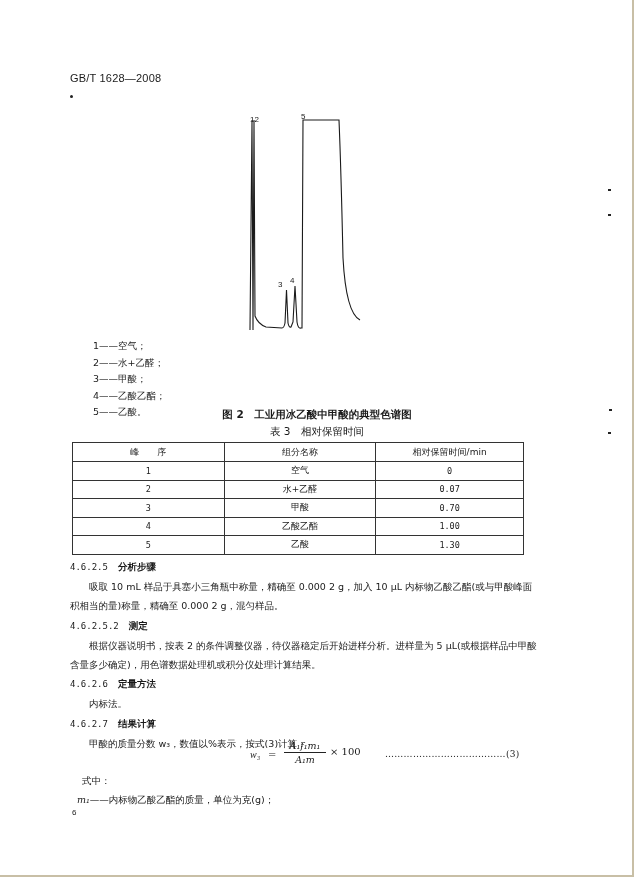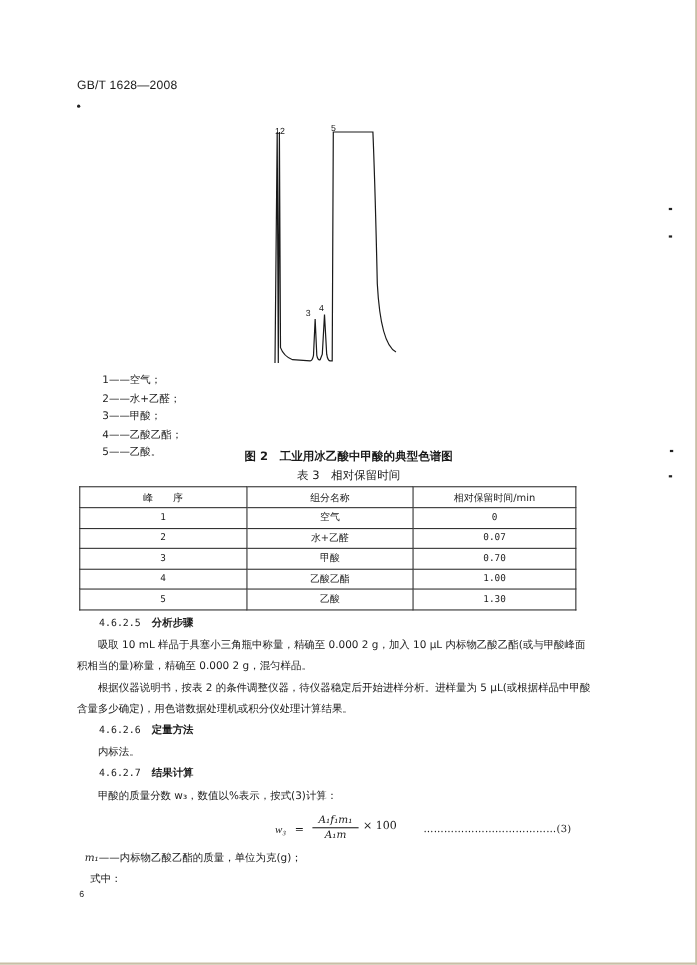--- a/index.html
+++ b/index.html
@@ -69,21 +69,21 @@
     .col1 { width: 152px; }
     .col2 { width: 152px; }
     .col3 { width: 148px; }
     .num { font-family: "DejaVu Sans Mono", monospace; font-size: 8.5px; }
     .body-text {
       position: absolute; left: 70px; top: 557px; width: 470px;
       font-family: "DejaVu Sans", sans-serif;
       font-size: 9.5px; line-height: 19.2px;
     }
     .sec { font-weight: normal; white-space: nowrap; }
-    .sec .secnum { font-family: "DejaVu Sans Mono", monospace; font-size: 9px; margin-left: 20px; }
+    .sec .secnum { font-family: "DejaVu Sans Mono", monospace; font-size: 9px; }
     .sec .sectitle { font-weight: bold; margin-left: 10px; }
     .para { text-indent: 19px; }
     .indent { padding-left: 19px; }
     .formula-row {
       position: absolute; left: 240px; top: 740px; width: 300px; height: 30px;
       font-family: "DejaVu Serif", serif; font-size: 10px;
     }
     .formula-lhs { position: absolute; left: 10px; top: 9px; font-style: italic; font-family: Liberation Serif, serif; }
     .formula-eq { position: absolute; left: 28px; top: 9px; }
     .frac { position: absolute; left: 44px; top: 0; width: 42px; text-align: center; font-style: italic; font-size: 9.5px; }
@@ -168,20 +168,23 @@
       <td class="num">1.30</td>
     </tr>
   </tbody>
 </table>
 
 <div class="body-text">
   <div class="sec">
     <span class="secnum">4.6.2.5</span><span class="sectitle">分析步骤</span>
   </div>
   <div class="para">吸取 10 mL 样品于具塞小三角瓶中称量，精确至 0.000 2 g，加入 10 μL 内标物乙酸乙酯(或与甲酸峰面积相当的量)称量，精确至 0.000 2 g，混匀样品。</div>
+  <div class="sec">
+    <span class="secnum">4.6.2.5.2</span><span class="sectitle">测定</span>
+  </div>
   <div class="para">根据仪器说明书，按表 2 的条件调整仪器，待仪器稳定后开始进样分析。进样量为 5 μL(或根据样品中甲酸含量多少确定)，用色谱数据处理机或积分仪处理计算结果。</div>
   <div class="sec">
     <span class="secnum">4.6.2.6</span><span class="sectitle">定量方法</span>
   </div>
   <div class="indent">内标法。</div>
   <div class="sec">
     <span class="secnum">4.6.2.7</span><span class="sectitle">结果计算</span>
   </div>
   <div class="indent">甲酸的质量分数 w₃，数值以%表示，按式(3)计算：</div>
 </div>
@@ -191,24 +194,24 @@
   <span class="formula-eq">=</span>
   <span class="frac">
     <span class="numr">A₁f₁m₁</span>
     <span class="den">A₁m</span>
   </span>
   <span class="formula-rest">× 100</span>
   <span class="formula-ref">…………………………………(3)</span>
 </div>
 
 <div class="where-block">
+  <div>式中：</div>
   <div style="margin-left:-5px;">
     <span class="var">m₁</span><span>——内标物乙酸乙酯的质量，单位为克(g)；</span>
   </div>
-  <div>式中：</div>
 </div>
 
 <div class="page-num">6</div>
 
 <div class="speck" style="left:608px; top:189px;"></div>
 <div class="speck" style="left:608px; top:214px;"></div>
 <div class="speck" style="left:609px; top:409px;"></div>
 <div class="speck" style="left:608px; top:432px;"></div>
 
 </body></html>

